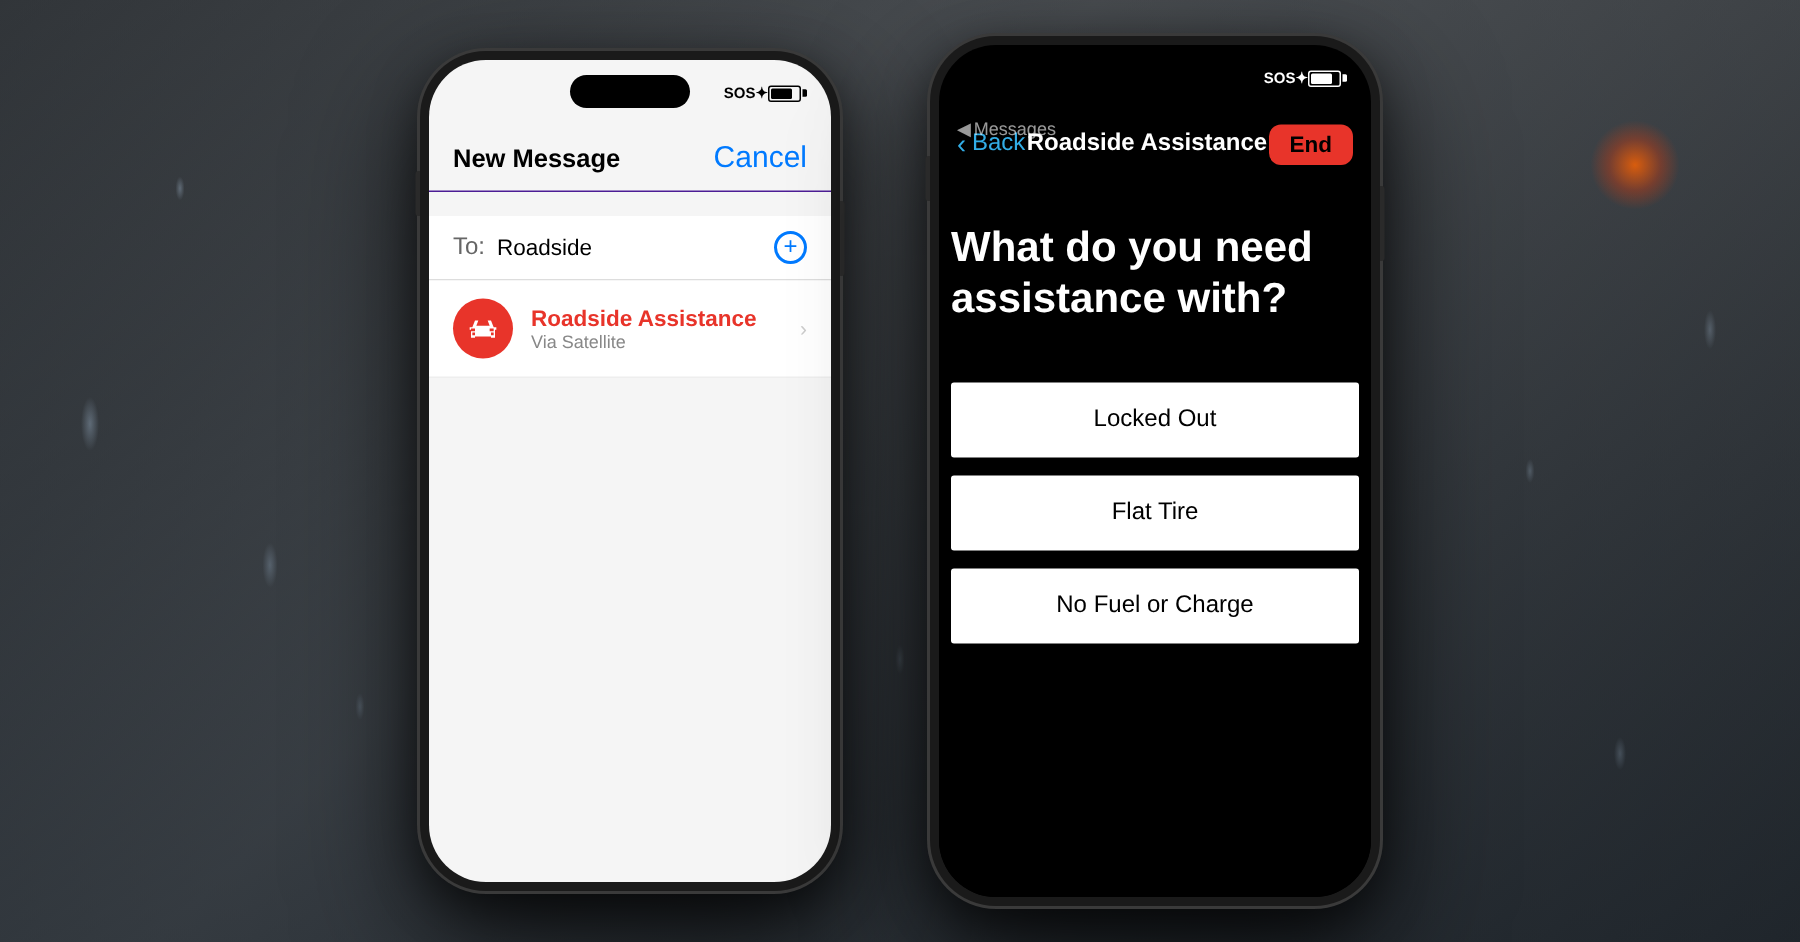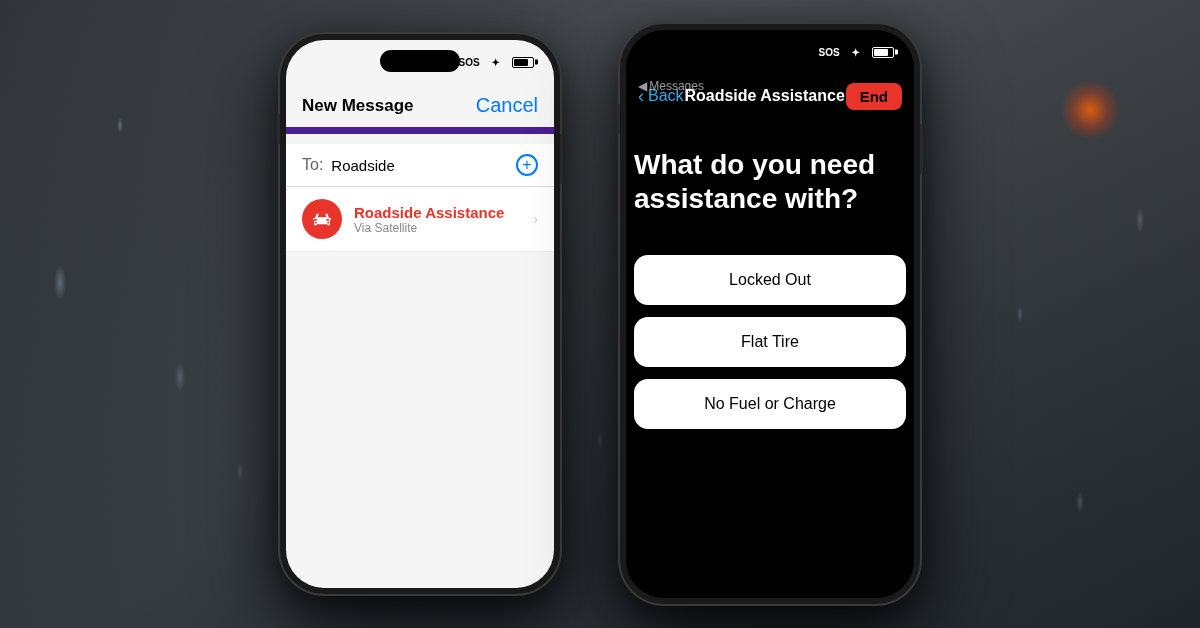--- a/index.html
+++ b/index.html
@@ -145,21 +145,21 @@
       color: #000;
     }
 
     .phone-right .status-bar-center {
       color: #fff;
     }
 
     .status-bar-right {
       display: flex;
       align-items: center;
-      gap: 12px;
+      gap: 0;
       margin-left: auto;
     }
 
     .status-icon {
       font-size: 10px;
       color: #000;
       font-weight: 600;
     }
 
     .phone-right .status-icon {
@@ -200,21 +200,21 @@
     .messages-nav {
       position: absolute;
       top: 44px;
       left: 0;
       right: 0;
       padding: 10px 16px 10px;
       display: flex;
       align-items: center;
       justify-content: space-between;
       background: #f5f5f5;
-      border-bottom: 7px solid #4c1d95;
+      border-bottom: 1px solid #4c1d95;
       text-align: right;
     }
 
     .messages-title {
       font-size: 17px;
       font-weight: 600;
       color: #000;
     }
 
     .messages-cancel {
@@ -392,21 +392,21 @@
     }
 
     .assistance-options {
       display: flex;
       flex-direction: column;
       gap: 12px;
     }
 
     .assistance-btn {
       background: #fff;
-      border-radius: 14px;
+      border-radius: 2px;
       padding: 16px;
       text-align: center;
       font-size: 16px;
       font-weight: 500;
       color: #000;
     }
 
     
     .side-button-left {
       position: absolute;

